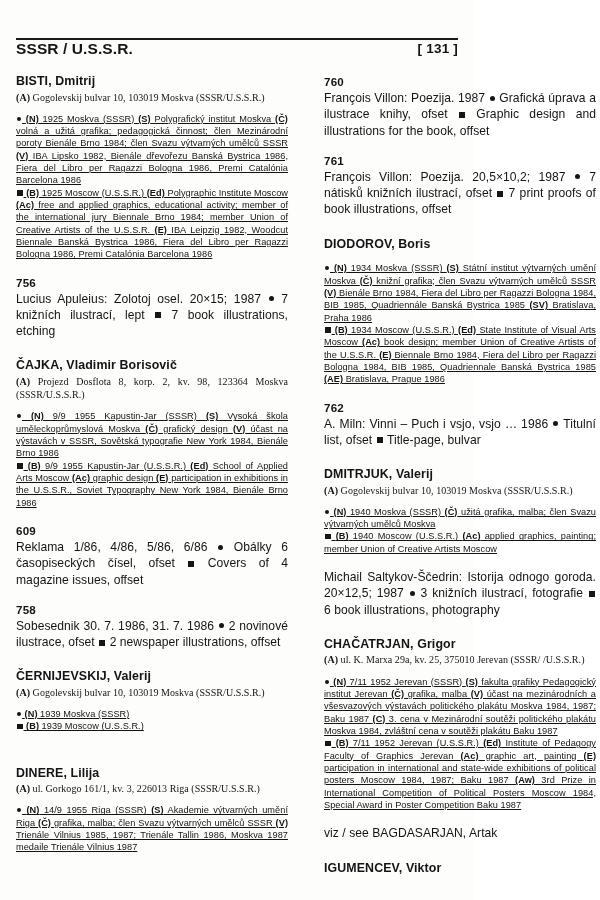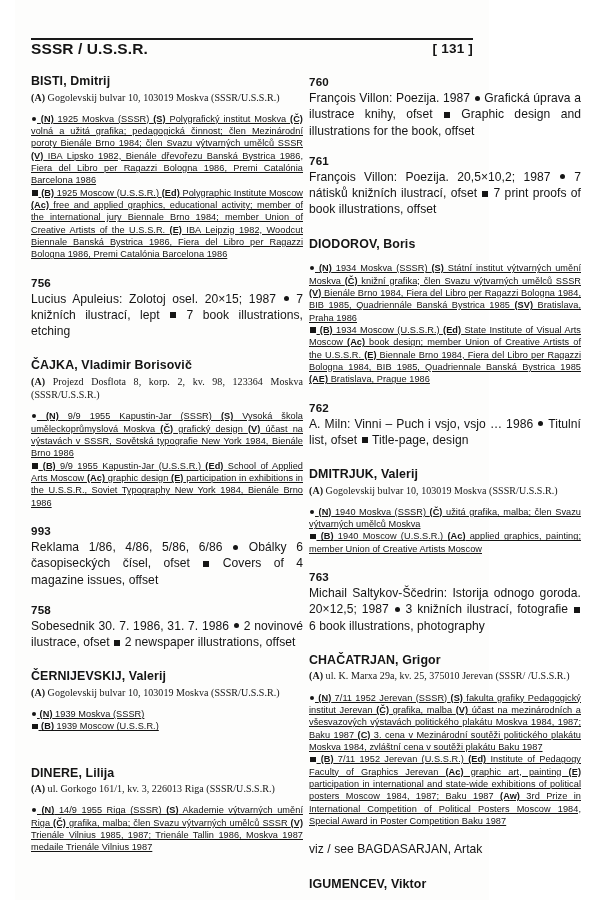--- a/index.html
+++ b/index.html
@@ -15,21 +15,20 @@
     position: relative;
     overflow: hidden;
   }
   .page {
     position: relative;
     width: 474px;
     height: 900px;
     box-sizing: border-box;
     padding: 0 16px;
     background: #fdfdfc;
-    margin-left: 15px;
   }
   
   .header-rule {
     position: absolute;
     left: 16px;
     right: 16px;
     top: 38px;
     height: 2px;
     background: #1a1a1a;
   }
@@ -56,21 +55,21 @@
     line-height: 1.15;
   }
   
   .columns {
     position: absolute;
     left: 16px;
     right: 16px;
     top: 74px;
     bottom: 8px;
     display: flex;
-    gap: 6px;
+    gap: 36px;
   }
   .col {
     width: 272px;
     flex: 0 0 272px;
   }
   
   .entry { margin-bottom: 0; }
   .spacer-sm { height: 9px; }
   .spacer-md { height: 14px; }
   .spacer-lg { height: 19px; }
@@ -177,21 +176,21 @@
         <div class="person-name">ČAJKA, Vladimir Borisovič</div>
         <p class="addr noindent"><b>(A)</b> <span>Projezd Dosflota 8, korp. 2, kv. 98, 123364 Moskva (SSSR/U.S.S.R.)</span></p>
         <div class="spacer-sm"></div>
         <p class="bio"><span class="mk-dot"></span> <span><b>(N)</b> 9/9 1955 Kapustin-Jar (SSSR) <b>(S)</b> Vysoká škola uměleckoprůmyslová Moskva <b>(Č)</b> grafický design <b>(V)</b> účast na výstavách v SSSR, Sovětská typografie New York 1984, Bienále Brno 1986</span></p>
         <p class="bio"><span class="mk-sq"></span> <span><b>(B)</b> 9/9 1955 Kapustin-Jar (U.S.S.R.) <b>(Ed)</b> School of Applied Arts Moscow <b>(Ac)</b> graphic design <b>(E)</b> participation in exhibitions in the U.S.S.R., Soviet Typography New York 1984, Bienále Brno 1986</span></p>
       </div>
 
       <div class="spacer-md"></div>
 
       <div class="entry">
-        <div class="work-num">993</div>
+        <div class="work-num">609</div>
         <p class="work-desc"><span>Reklama 1/86, 4/86, 5/86, 6/86</span> <span class="mk-dot"></span> <span>Obálky 6 časopiseckých čísel, ofset</span> <span class="mk-sq"></span> <span>Covers of 4 magazine issues, offset</span></p>
       </div>
 
       <div class="spacer-md"></div>
 
       <div class="entry">
         <div class="work-num">758</div>
         <p class="work-desc"><span>Sobesednik 30. 7. 1986, 31. 7. 1986</span> <span class="mk-dot"></span> <span>2 novinové ilustrace, ofset</span> <span class="mk-sq"></span> <span>2 newspaper illustrations, offset</span></p>
       </div>
 
@@ -240,37 +239,36 @@
         <div class="person-name">DIODOROV, Boris</div>
         <div class="spacer-sm"></div>
         <p class="bio"><span class="mk-dot"></span> <span><b>(N)</b> 1934 Moskva (SSSR) <b>(S)</b> Státní institut výtvarných umění Moskva <b>(Č)</b> knižní grafika; člen Svazu výtvarných umělců SSSR <b>(V)</b> Bienále Brno 1984, Fiera del Libro per Ragazzi Bologna 1984, BIB 1985, Quadriennále Banská Bystrica 1985 <b>(SV)</b> Bratislava, Praha 1986</span></p>
         <p class="bio"><span class="mk-sq"></span> <span><b>(B)</b> 1934 Moscow (U.S.S.R.) <b>(Ed)</b> State Institute of Visual Arts Moscow <b>(Ac)</b> book design; member Union of Creative Artists of the U.S.S.R. <b>(E)</b> Biennale Brno 1984, Fiera del Libro per Ragazzi Bologna 1984, BIB 1985, Quadriennale Banská Bystrica 1985 <b>(AE)</b> Bratislava, Prague 1986</span></p>
       </div>
 
       <div class="spacer-md"></div>
 
       <div class="entry">
         <div class="work-num">762</div>
-        <p class="work-desc"><span>A. Miln: Vinni – Puch i vsjo, vsjo … 1986</span> <span class="mk-dot"></span> <span>Titulní list, ofset</span> <span class="mk-sq"></span> <span>Title-page, design</span></p>
+        <p class="work-desc"><span>A. Miln: Vinni – Puch i vsjo, vsjo … 1986</span> <span class="mk-dot"></span> <span>Titulní list, ofset</span> <span class="mk-sq"></span> <span>Title-page, bulvar</span></p>
       </div>
 
       <div class="spacer-lg"></div>
 
       <div class="entry">
         <div class="person-name">DMITRJUK, Valerij</div>
         <p class="addr noindent"><b>(A)</b> <span>Gogolevskij bulvar 10, 103019 Moskva (SSSR/U.S.S.R.)</span></p>
         <div class="spacer-sm"></div>
         <p class="bio"><span class="mk-dot"></span> <span><b>(N)</b> 1940 Moskva (SSSR) <b>(Č)</b> užitá grafika, malba; člen Svazu výtvarných umělců Moskva</span></p>
         <p class="bio"><span class="mk-sq"></span> <span><b>(B)</b> 1940 Moscow (U.S.S.R.) <b>(Ac)</b> applied graphics, painting; member Union of Creative Artists Moscow</span></p>
       </div>
 
       <div class="spacer-md"></div>
 
       <div class="entry">
-        <div class="work-num">763</div>
         <p class="work-desc"><span>Michail Saltykov-Ščedrin: Istorija odnogo goroda. 20×12,5; 1987</span> <span class="mk-dot"></span> <span>3 knižních ilustrací, fotografie</span> <span class="mk-sq"></span> <span>6 book illustrations, photography</span></p>
       </div>
 
       <div class="spacer-lg"></div>
 
       <div class="entry">
         <div class="person-name">CHAČATRJAN, Grigor</div>
         <p class="addr noindent"><b>(A)</b> <span>ul. K. Marxa 29a, kv. 25, 375010 Jerevan (SSSR/ /U.S.S.R.)</span></p>
         <div class="spacer-sm"></div>
         <p class="bio"><span class="mk-dot"></span> <span><b>(N)</b> 7/11 1952 Jerevan (SSSR) <b>(S)</b> fakulta grafiky Pedagogický institut Jerevan <b>(Č)</b> grafika, malba <b>(V)</b> účast na mezinárodních a všesvazových výstavách politického plakátu Moskva 1984, 1987; Baku 1987 <b>(C)</b> 3. cena v Mezinárodní soutěži politického plakátu Moskva 1984, zvláštní cena v soutěži plakátu Baku 1987</span></p>

